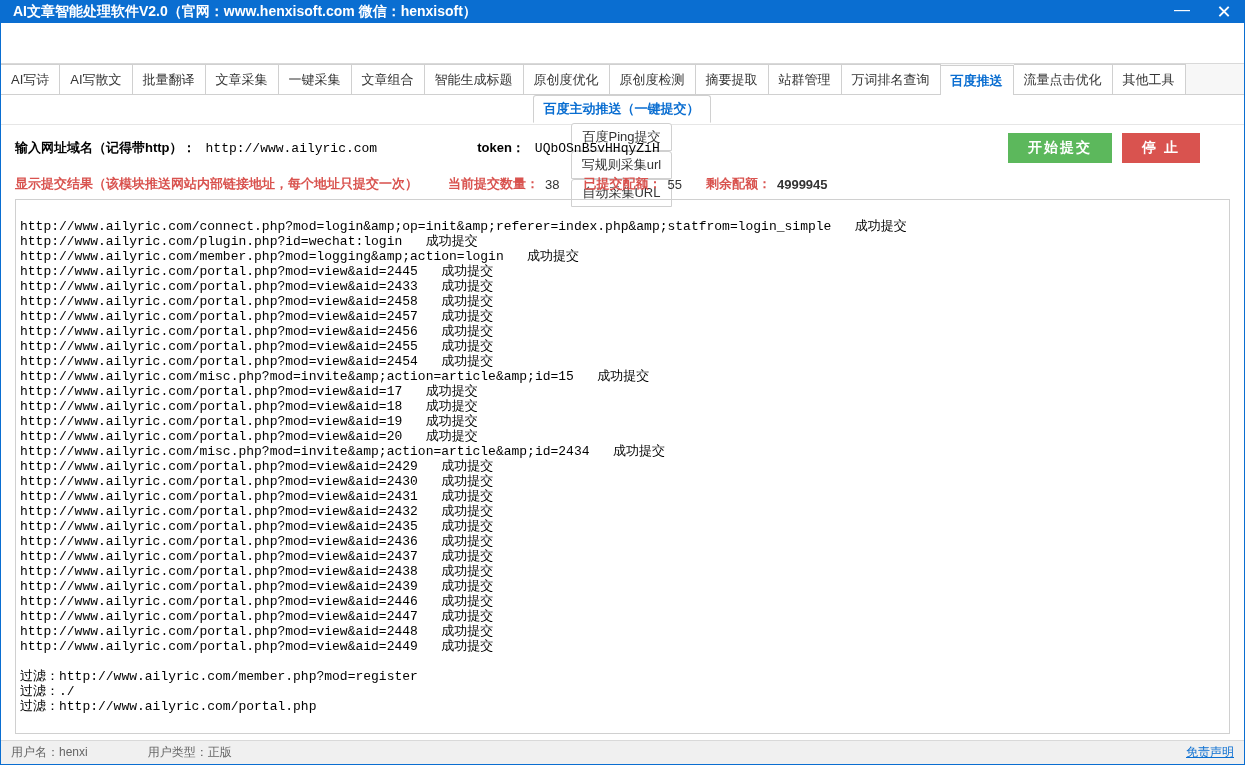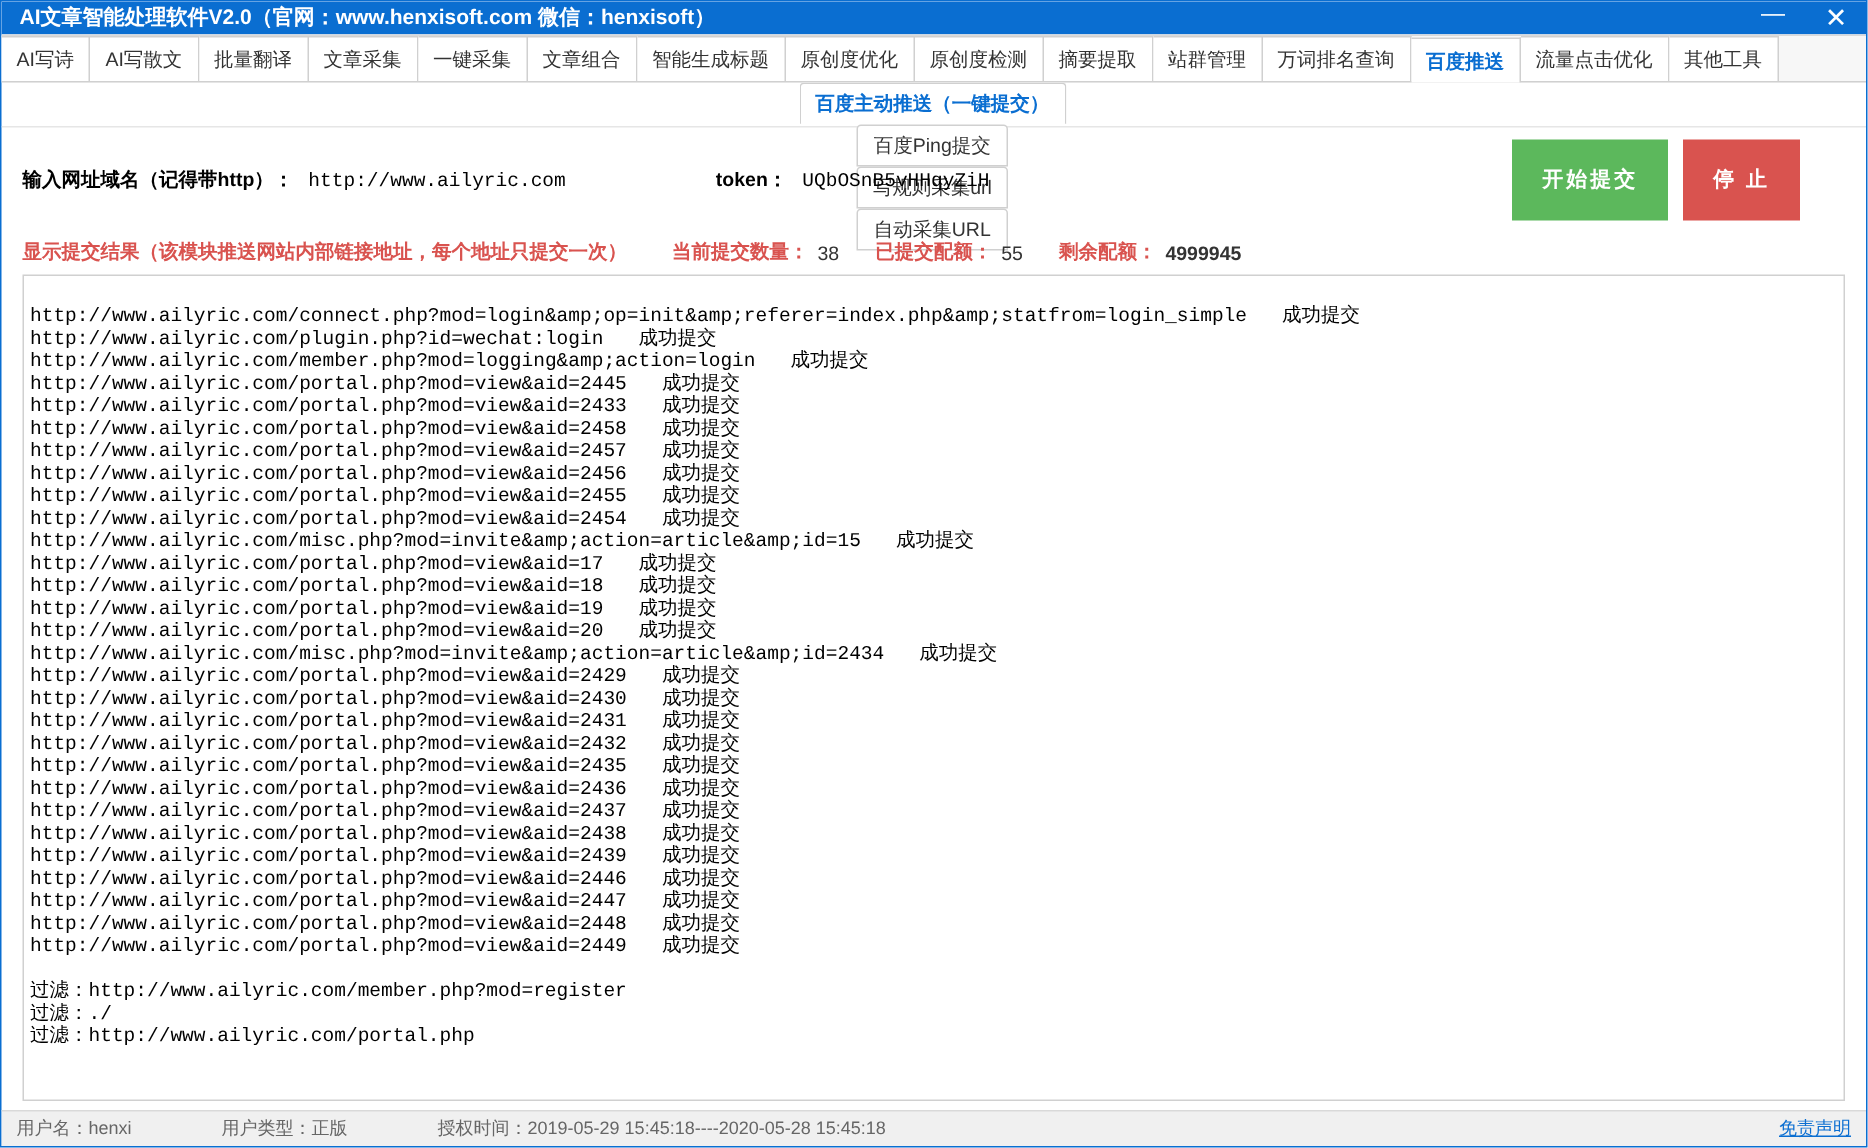--- a/index.html
+++ b/index.html
@@ -29,20 +29,21 @@
   .win-controls { display: flex; gap: 18px; font-size: 16px; }
   .win-btn { width: 24px; text-align: center; cursor: pointer; font-weight: normal;}
   .win-btn.close { font-size: 18px; }
   
   .main-tabs {
     display: flex;
     height: 32px;
     border-bottom: 1px solid #d0d0d0;
     background: #f7f7f7;
     border-top: 1px solid #d9d9d9;
+    margin-top: 40px;
   }
   .main-tab {
     padding: 0 10px;
     display:flex;
     align-items:center;
     font-size: 13px;
     border-right: 1px solid #d0d0d0;
     cursor: pointer;
     white-space: nowrap;
     background: #fff;
@@ -88,21 +89,21 @@
   }
   .row .label { font-weight: bold; }
   .row .field-text {
     font-family: "Courier New", monospace;
     font-size: 13px;
   }
   .row .spacer { flex: 1; }
   .btn {
     color: #fff;
     border: none;
-    padding: 18px 20px;
+    padding: 6px 20px;
     font-size: 14px;
     font-weight: bold;
     cursor: pointer;
     letter-spacing: 2px;
   }
   .btn-green { background: #5cb85c; }
   .btn-red   { background: #d9534f; }
   
   .status-row {
     display:flex;
@@ -235,17 +236,14 @@
 过滤：./
 过滤：http://www.ailyric.com/portal.php</div>
 
 <div class="footer">
   <span class="seg">
     <span>用户名：</span><span>henxi</span>
   </span>
   <span class="seg">
     <span>用户类型：</span><span>正版</span>
   </span>
-  <span class="seg">
-    <span>授权时间：</span><span>2019-05-29 15:45:18----2020-05-28 15:45:18</span>
-  </span>
   <span class="right">免责声明</span>
 </div>
 
 </body></html>

